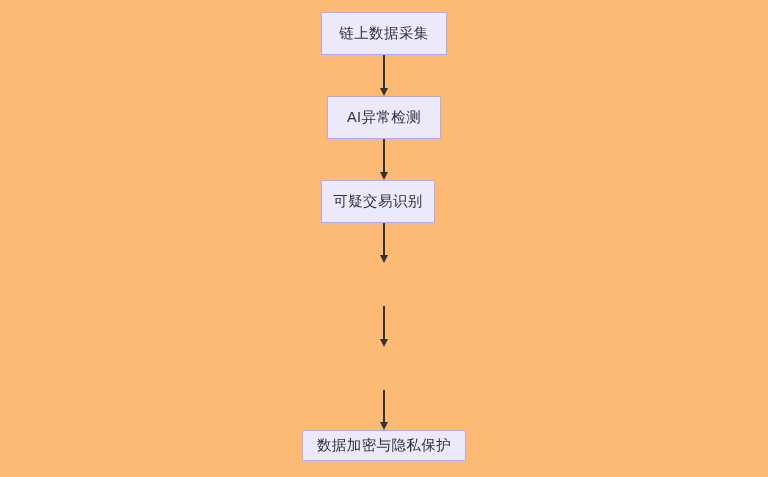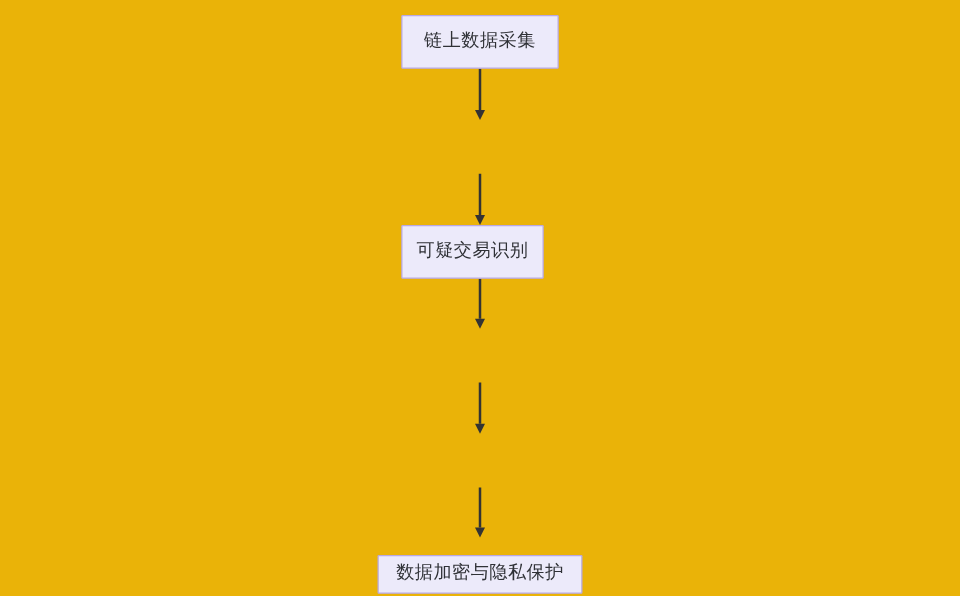--- a/index.html
+++ b/index.html
@@ -55,21 +55,21 @@
     width: 0;
     height: 0;
     border-left: 4.5px solid transparent;
     border-right: 4.5px solid transparent;
     border-top: 8px solid #333333;
   }
 </style>
 </head>
 <body>
 
-<div id="canvas" style="background: #eab308;">
+<div id="canvas" style="background: #fdba74;">
 
   <div class="connector" style="left: 384px; top: 55px; height: 41px;">
     <div class="conn-line" style="height: 33px; background: rgb(51, 51, 51);"></div>
     <div class="conn-head" style="top: 33px; border-top-color: rgb(51, 51, 51);"></div>
   </div>
   <div class="connector" style="left: 384px; top: 139px; height: 41px;">
     <div class="conn-line" style="height: 33px; background: rgb(51, 51, 51);"></div>
     <div class="conn-head" style="top: 33px; border-top-color: rgb(51, 51, 51);"></div>
   </div>
   <div class="connector" style="left: 384px; top: 223px; height: 40px;">
@@ -82,24 +82,27 @@
   </div>
   <div class="connector" style="left: 384px; top: 390px; height: 40px;">
     <div class="conn-line" style="height: 32px; background: rgb(51, 51, 51);"></div>
     <div class="conn-head" style="top: 32px; border-top-color: rgb(51, 51, 51);"></div>
   </div>
 
   <div class="flow-node" style="left: 321px; top: 12px; width: 126px; height: 43px; background: rgb(236, 234, 250); border-color: rgb(183, 168, 227); color: rgb(47, 49, 54);">
     <span class="node-label">链上数据采集</span>
   </div>
 
+  <div class="flow-node" style="left: 327px; top: 96px; width: 114px; height: 43px; background: rgb(236, 234, 250); border-color: rgb(183, 168, 227); color: rgb(47, 49, 54);">
+    <span class="node-label">AI异常检测</span>
+  </div>
 
   <div class="flow-node" style="left: 321px; top: 180px; width: 114px; height: 43px; background: rgb(236, 234, 250); border-color: rgb(183, 168, 227); color: rgb(47, 49, 54);">
     <span class="node-label">可疑交易识别</span>
   </div>
 
 
 
-  <div class="flow-node" style="left: 302px; top: 444px; width: 164px; height: 31px; background: rgb(236, 234, 250); border-color: rgb(183, 168, 227); color: rgb(47, 49, 54); font-family: Liberation Mono, monospace;">
+  <div class="flow-node" style="left: 302px; top: 430px; width: 164px; height: 31px; background: rgb(236, 234, 250); border-color: rgb(183, 168, 227); color: rgb(47, 49, 54);">
     <span class="node-label">数据加密与隐私保护</span>
   </div>
 
 </div>
 
 </body></html>

